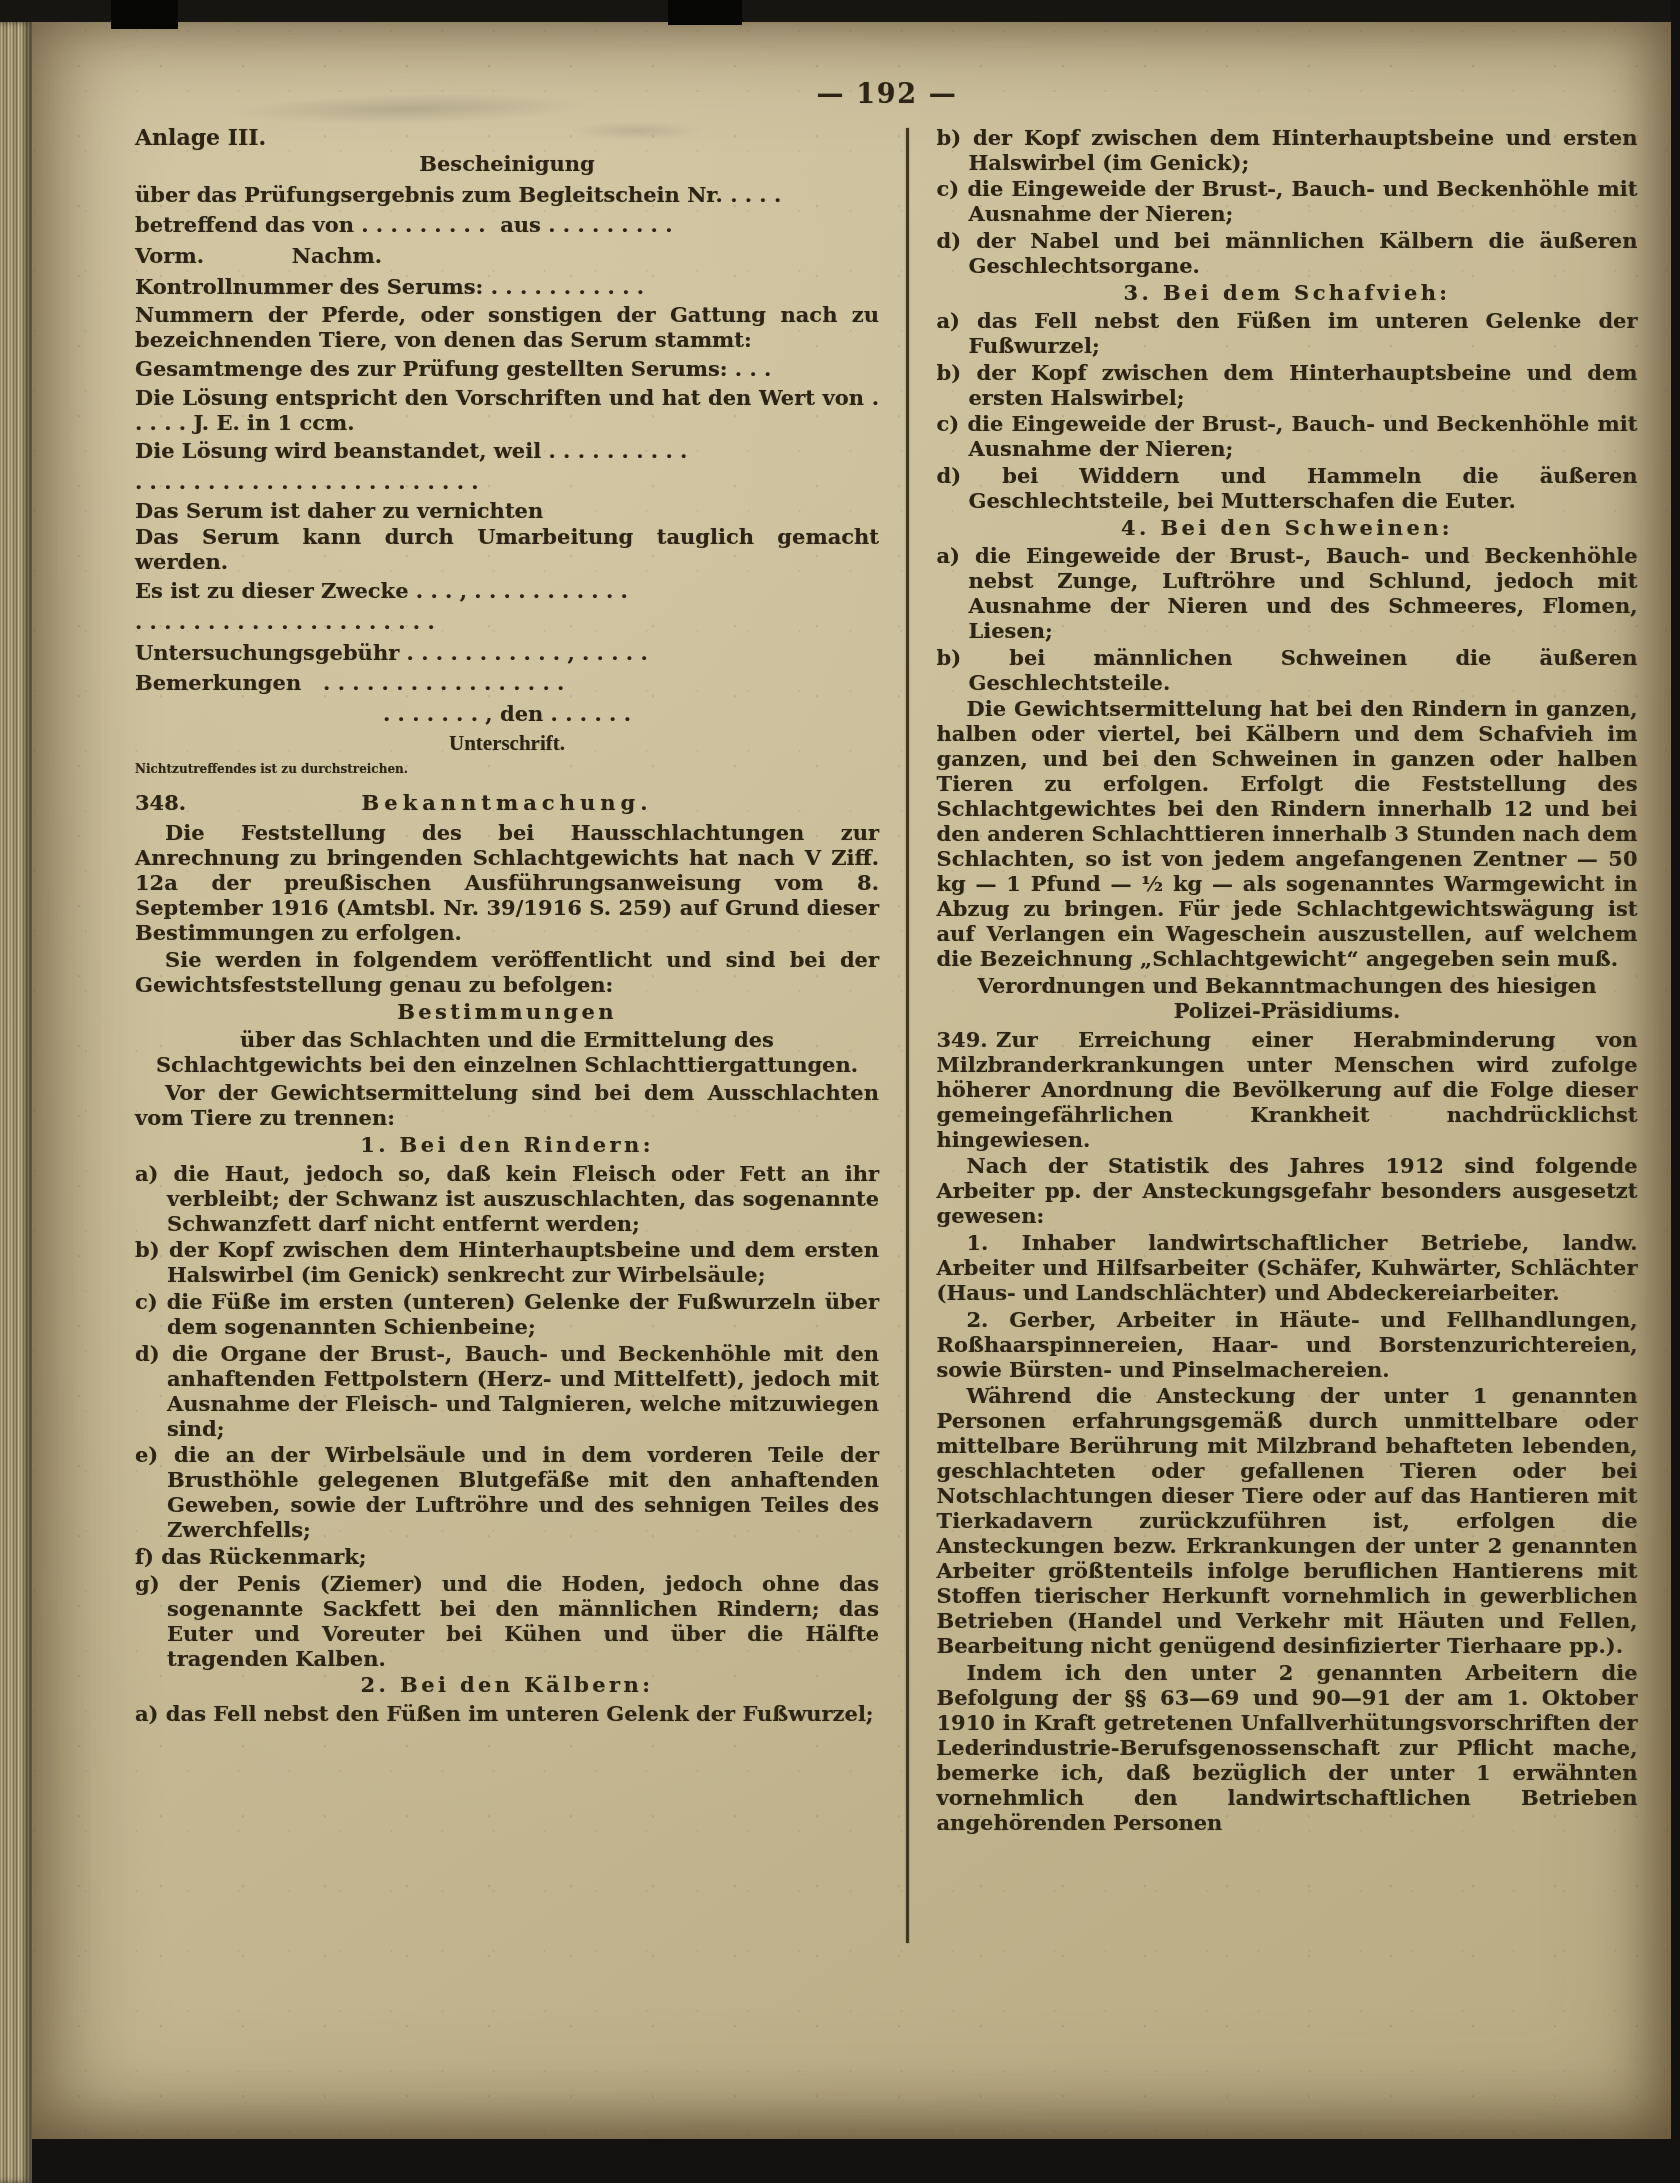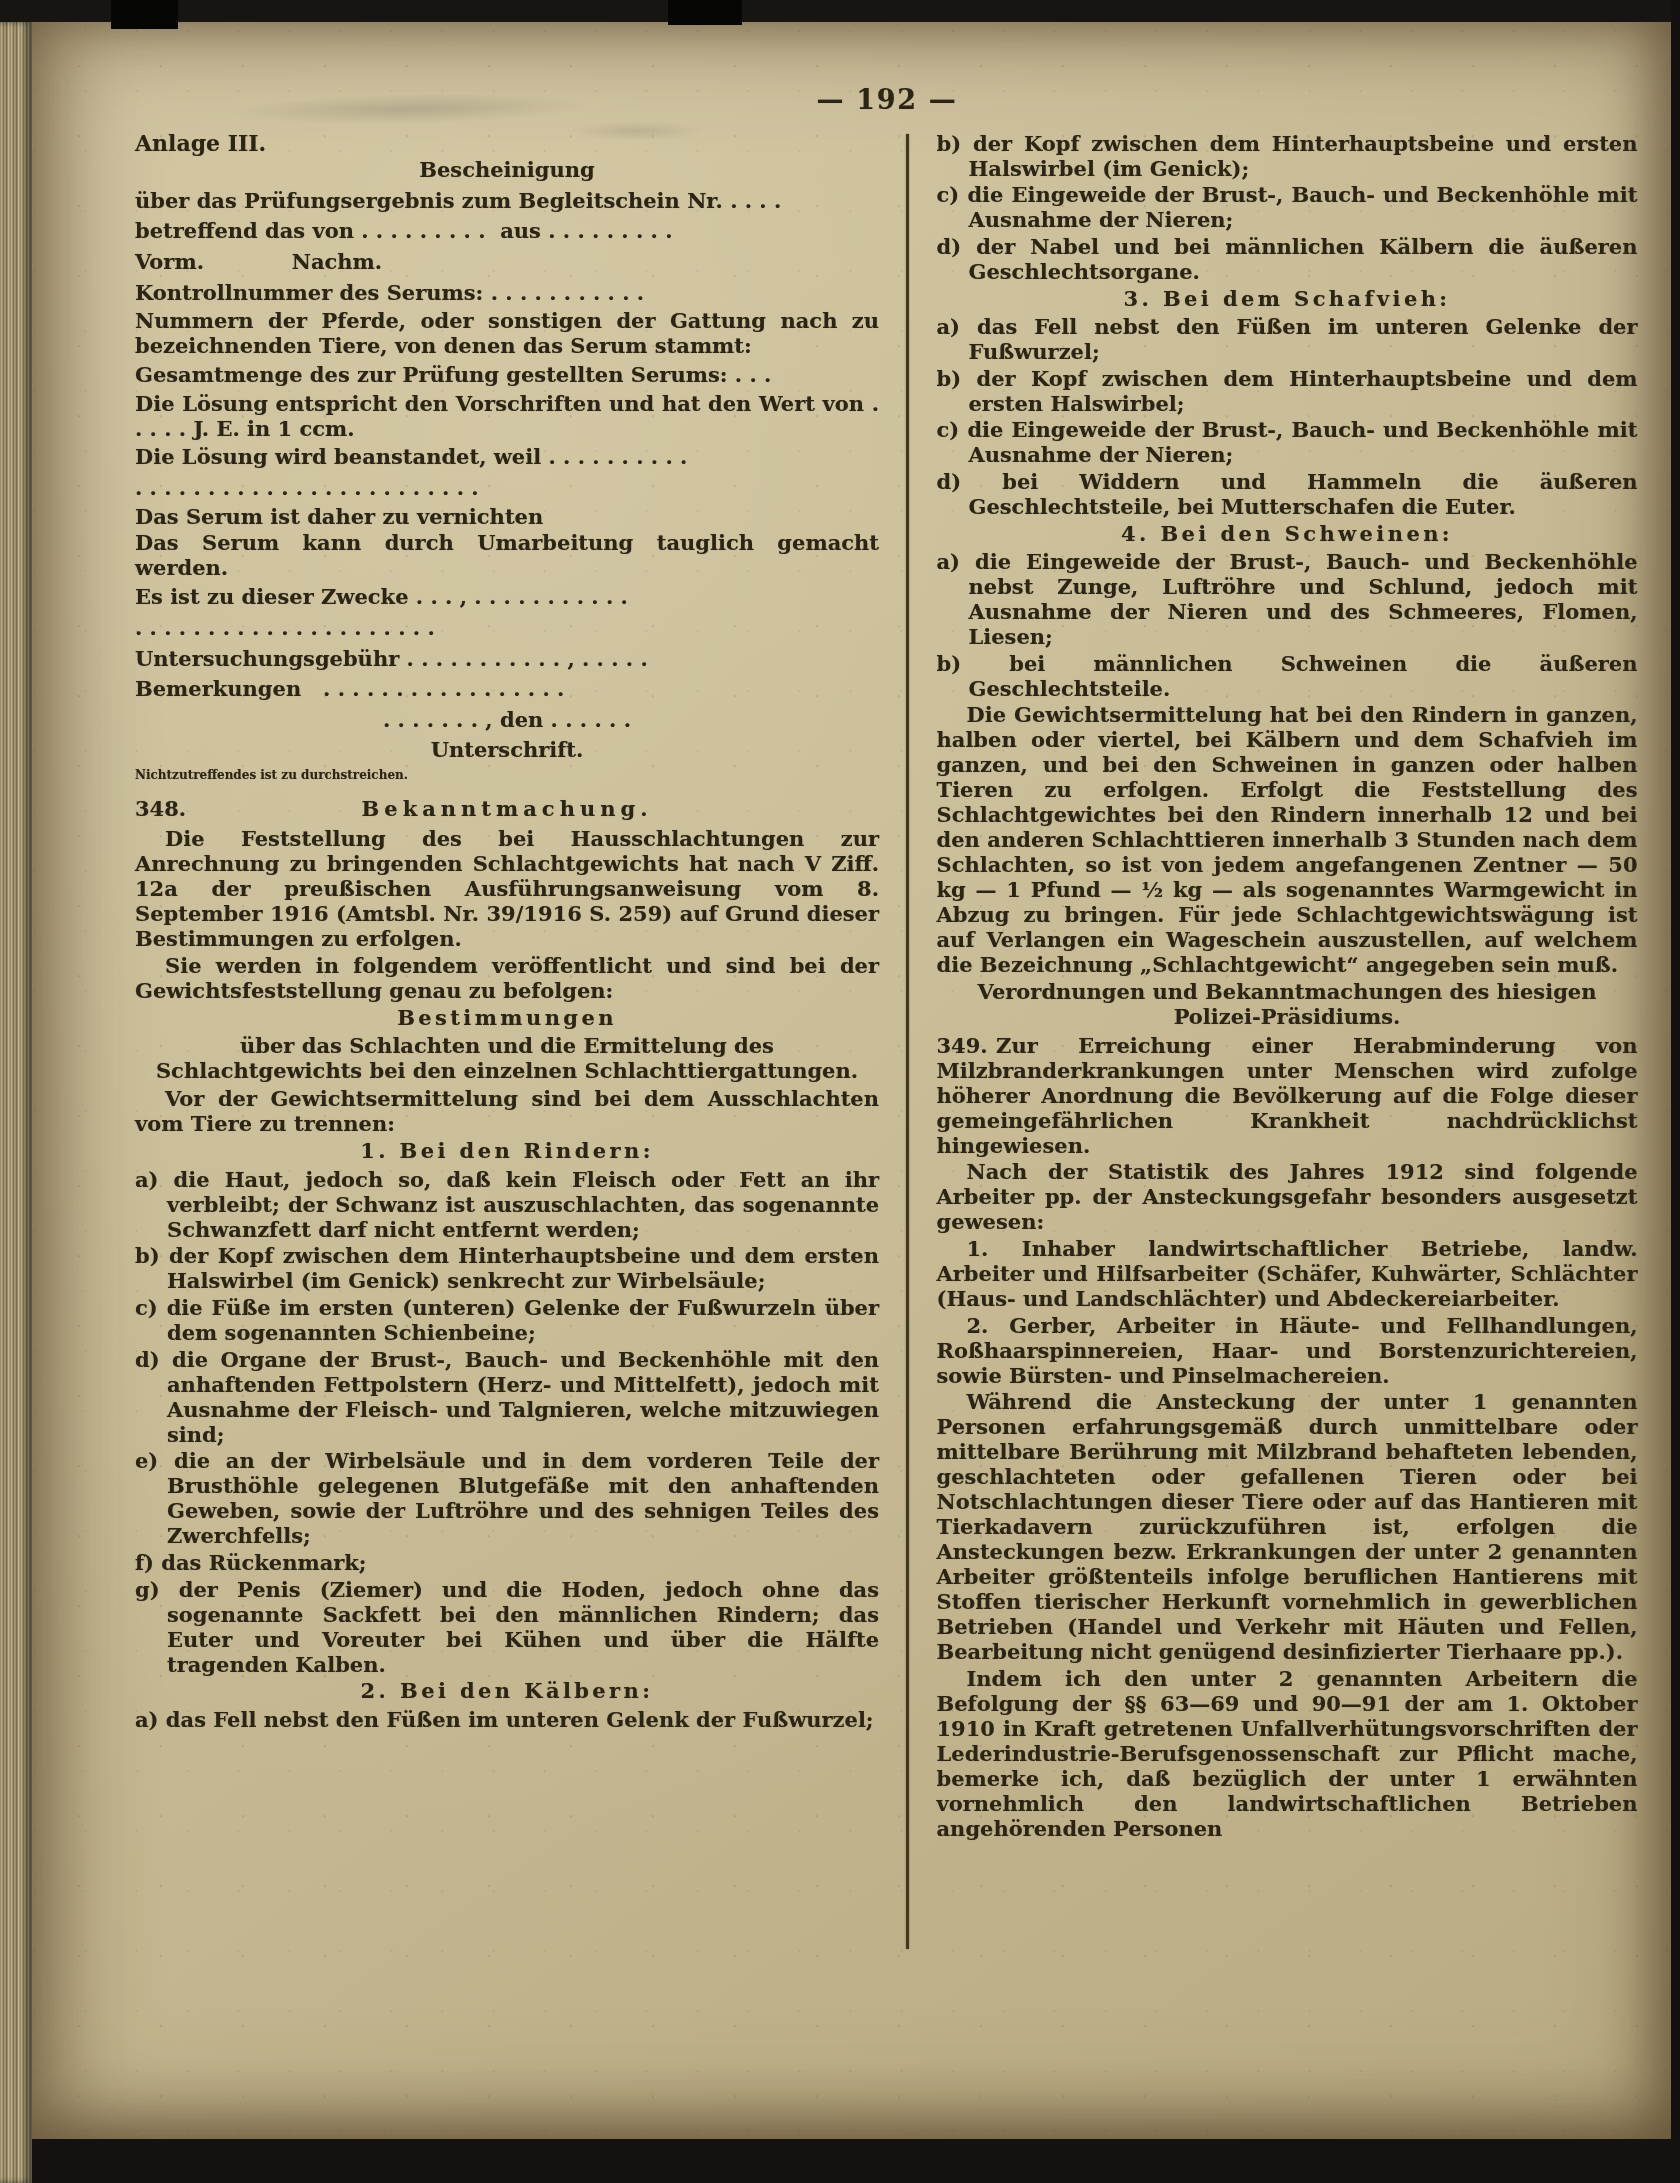--- a/index.html
+++ b/index.html
@@ -49,21 +49,21 @@
     position:absolute;left:197px;top:72px;width:361px;height:30px;z-index:2;
     background:radial-gradient(ellipse at center, rgba(80,75,68,.20), transparent 70%);
     transform:rotate(-1.2deg);
   }
   .smudge2{
     position:absolute;left:538px;top:99px;width:134px;height:20px;z-index:2;
     background:radial-gradient(ellipse at center, rgba(80,75,68,.15), transparent 70%);
   }
   
   .content{
-    position:absolute;left:103px;top:65px;width:1504px;z-index:3;
+    position:absolute;left:103px;top:59px;width:1504px;z-index:3;
     color:#2c2414;
     font-size:21px;line-height:25px;font-weight:bold;
     text-shadow:0 0 0.8px rgba(44,36,20,.35);
     hyphens:auto;-webkit-hyphens:auto;
   }
   .page-number{text-align:center;font-size:27px;letter-spacing:1.7px;margin-bottom:18.5px;}
   .cols{display:flex;align-items:flex-start;}
   .col-l{width:744px;}
   .rule{width:2.5px;height:1815px;background:#42371f;margin:3.4px 28px 0 27px;box-shadow:0 0 1.7px rgba(44,36,20,.5);}
   .col-r{width:701px;}
@@ -72,21 +72,21 @@
   .h-left{font-size:22px;}
   .h-center{text-align:center;margin:3.4px 0;}
   .h-center-sp{text-align:center;letter-spacing:3.4px;margin:6.7px 0 3.4px;}
   .p{text-align:justify;text-indent:30px;}
   .p0{text-align:justify;}
   .pn{text-align:justify;}
   .pn .num{padding-right:8.4px;}
   .li{text-align:justify;padding-left:32px;text-indent:-32px;}
   .form{white-space:pre-wrap;line-height:29px;}
   .form-c{text-align:center;line-height:29px;}
-  .sig{text-align:center;line-height:27px;}
+  .sig{text-align:center;line-height:27px;font-family:Liberation Serif, serif;}
   .note{font-size:12px;line-height:22px;margin:1.7px 0 10px;}
   .sec-head{position:relative;text-align:center;letter-spacing:5px;margin:11.8px 0 5px;}
   .sec-head .num{position:absolute;left:0;letter-spacing:0;}
 </style>
 </head>
 <body>
 
 <div class="canvas">
   <div class="edge-stripes"></div>
   <div class="top-strip"></div>

